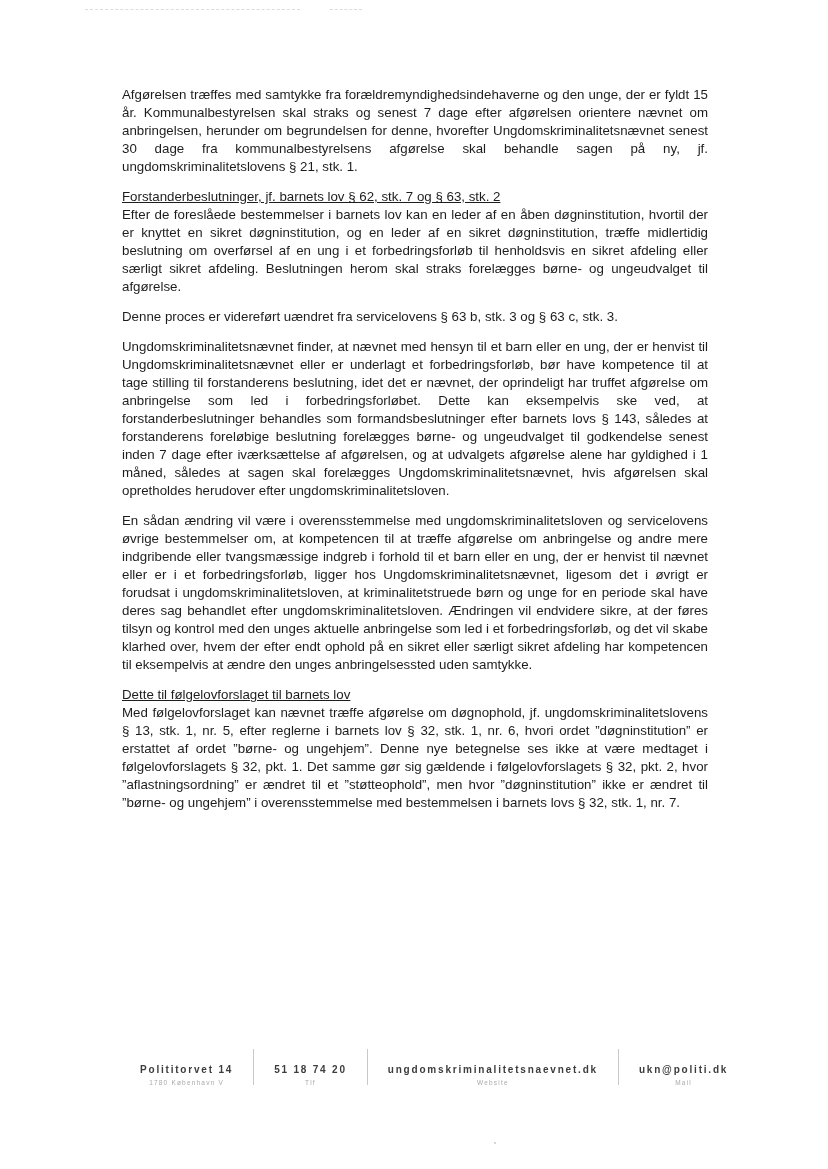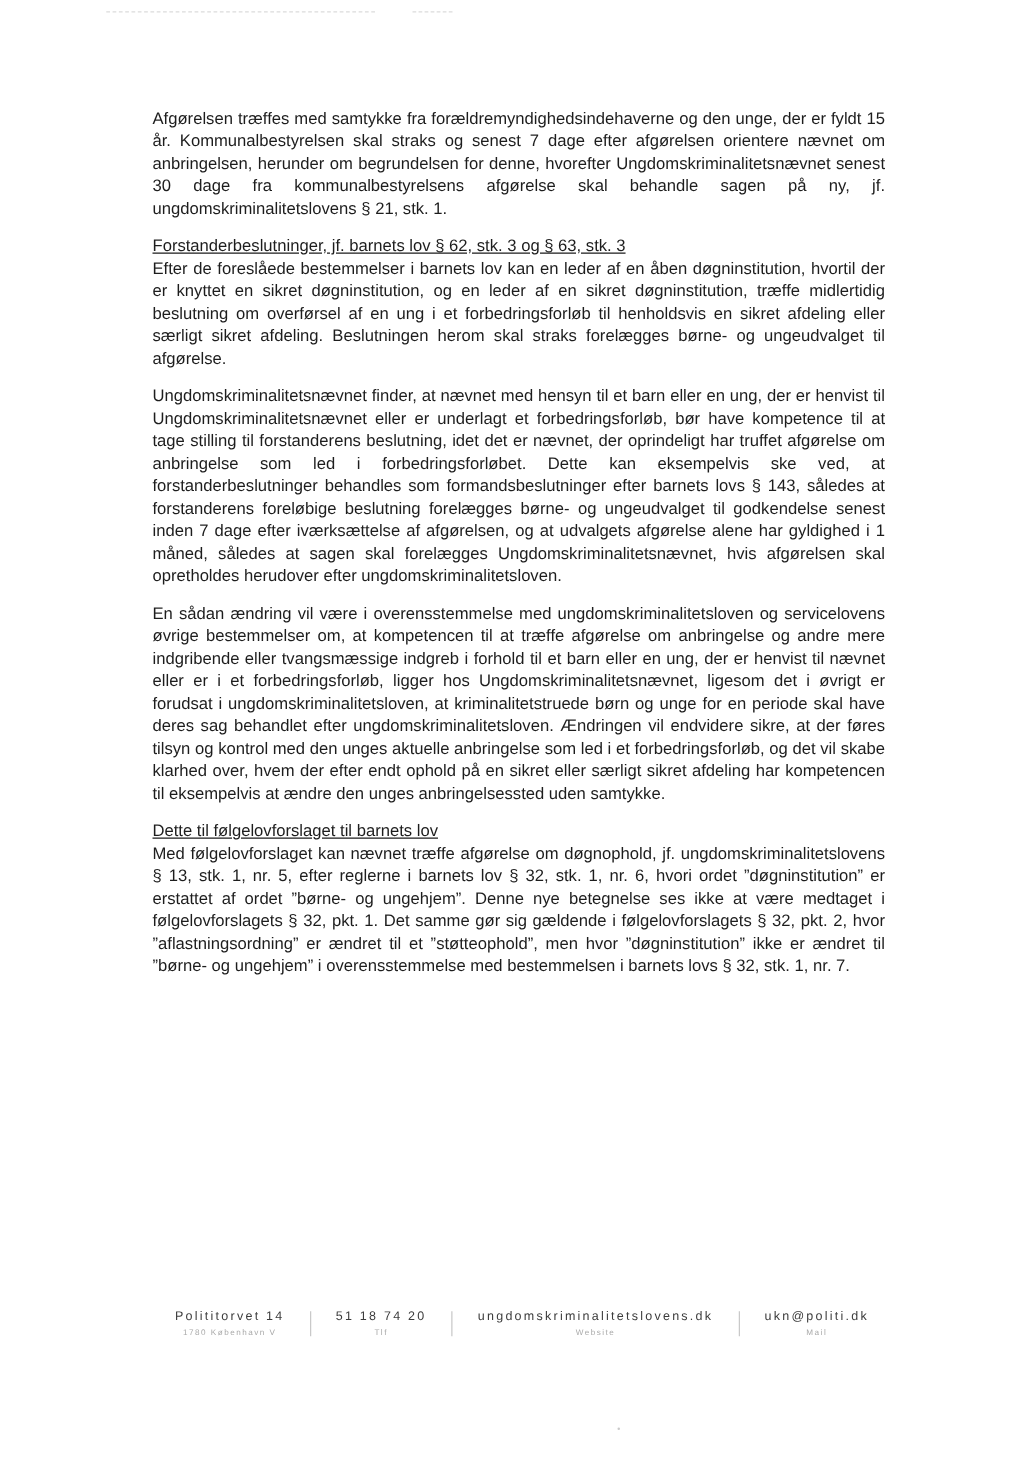--- a/index.html
+++ b/index.html
@@ -55,24 +55,25 @@
     display: flex;
     align-items: stretch;
   }
   .footer-item {
     padding: 0 18px;
     text-align: center;
   }
   .footer-item:first-child { padding-left: 8px; }
   .footer-label {
     font-size: 10px;
-    font-weight: normal;
+    font-weight: bold;
     letter-spacing: 1.8px;
     color: #3c3c3c;
     white-space: nowrap;
+    margin-top: 16px;
   }
   .footer-sub {
     margin-top: 4px;
     font-size: 6.5px;
     letter-spacing: 1.2px;
     color: #a9a9a9;
     white-space: nowrap;
   }
   .footer-divider {
     width: 1px;
@@ -83,41 +84,42 @@
 </head>
 <body>
 
 <div class="page">
   <div class="scan-artifact artifact-1"></div>
   <div class="scan-artifact artifact-2"></div>
   <div class="speck"></div>
 
   <div class="doc-body">
       <p class="paragraph">Afgørelsen træffes med samtykke fra forældremyndighedsindehaverne og den unge, der er fyldt 15 år. Kommunalbestyrelsen skal straks og senest 7 dage efter afgørelsen orientere nævnet om anbringelsen, herunder om begrundelsen for denne, hvorefter Ungdomskriminalitetsnævnet senest 30 dage fra kommunalbestyrelsens afgørelse skal behandle sagen på ny, jf. ungdomskriminalitetslovens § 21, stk. 1.</p>
-      <p class="heading">Forstanderbeslutninger, jf. barnets lov § 62, stk. 3 og § 63, stk. 3</p>
+      <p class="heading">Forstanderbeslutninger, jf. barnets lov § 62, stk. 7 og § 63, stk. 2</p>
       <p class="paragraph">Efter de foreslåede bestemmelser i barnets lov kan en leder af en åben døgninstitution, hvortil der er knyttet en sikret døgninstitution, og en leder af en sikret døgninstitution, træffe midlertidig beslutning om overførsel af en ung i et forbedringsforløb til henholdsvis en sikret afdeling eller særligt sikret afdeling. Beslutningen herom skal straks forelægges børne- og ungeudvalget til afgørelse.</p>
+      <p class="paragraph">Denne proces er videreført uændret fra servicelovens § 63 b, stk. 3 og § 63 c, stk. 3.</p>
       <p class="paragraph">Ungdomskriminalitetsnævnet finder, at nævnet med hensyn til et barn eller en ung, der er henvist til Ungdomskriminalitetsnævnet eller er underlagt et forbedringsforløb, bør have kompetence til at tage stilling til forstanderens beslutning, idet det er nævnet, der oprindeligt har truffet afgørelse om anbringelse som led i forbedringsforløbet. Dette kan eksempelvis ske ved, at forstanderbeslutninger behandles som formandsbeslutninger efter barnets lovs § 143, således at forstanderens foreløbige beslutning forelægges børne- og ungeudvalget til godkendelse senest inden 7 dage efter iværksættelse af afgørelsen, og at udvalgets afgørelse alene har gyldighed i 1 måned, således at sagen skal forelægges Ungdomskriminalitetsnævnet, hvis afgørelsen skal opretholdes herudover efter ungdomskriminalitetsloven.</p>
       <p class="paragraph">En sådan ændring vil være i overensstemmelse med ungdomskriminalitetsloven og servicelovens øvrige bestemmelser om, at kompetencen til at træffe afgørelse om anbringelse og andre mere indgribende eller tvangsmæssige indgreb i forhold til et barn eller en ung, der er henvist til nævnet eller er i et forbedringsforløb, ligger hos Ungdomskriminalitetsnævnet, ligesom det i øvrigt er forudsat i ungdomskriminalitetsloven, at kriminalitetstruede børn og unge for en periode skal have deres sag behandlet efter ungdomskriminalitetsloven. Ændringen vil endvidere sikre, at der føres tilsyn og kontrol med den unges aktuelle anbringelse som led i et forbedringsforløb, og det vil skabe klarhed over, hvem der efter endt ophold på en sikret eller særligt sikret afdeling har kompetencen til eksempelvis at ændre den unges anbringelsessted uden samtykke.</p>
       <p class="heading">Dette til følgelovforslaget til barnets lov</p>
       <p class="paragraph">Med følgelovforslaget kan nævnet træffe afgørelse om døgnophold, jf. ungdomskriminalitetslovens § 13, stk. 1, nr. 5, efter reglerne i barnets lov § 32, stk. 1, nr. 6, hvori ordet ”døgninstitution” er erstattet af ordet ”børne- og ungehjem”. Denne nye betegnelse ses ikke at være medtaget i følgelovforslagets § 32, pkt. 1. Det samme gør sig gældende i følgelovforslagets § 32, pkt. 2, hvor ”aflastningsordning” er ændret til et ”støtteophold”, men hvor ”døgninstitution” ikke er ændret til ”børne- og ungehjem” i overensstemmelse med bestemmelsen i barnets lovs § 32, stk. 1, nr. 7.</p>
     </div>
 
   <div class="footer">
       <div class="footer-item">
         <div class="footer-label">Polititorvet 14</div>
         <div class="footer-sub">1780 København V</div>
       </div>
       <div class="footer-divider"></div>
       <div class="footer-item">
         <div class="footer-label">51 18 74 20</div>
         <div class="footer-sub">Tlf</div>
       </div>
       <div class="footer-divider"></div>
       <div class="footer-item">
-        <div class="footer-label">ungdomskriminalitetslovens.dk</div>
+        <div class="footer-label">ungdomskriminalitetsnaevnet.dk</div>
         <div class="footer-sub">Website</div>
       </div>
       <div class="footer-divider"></div>
       <div class="footer-item">
         <div class="footer-label">ukn@politi.dk</div>
         <div class="footer-sub">Mail</div>
       </div>
     </div>
 </div>
 

